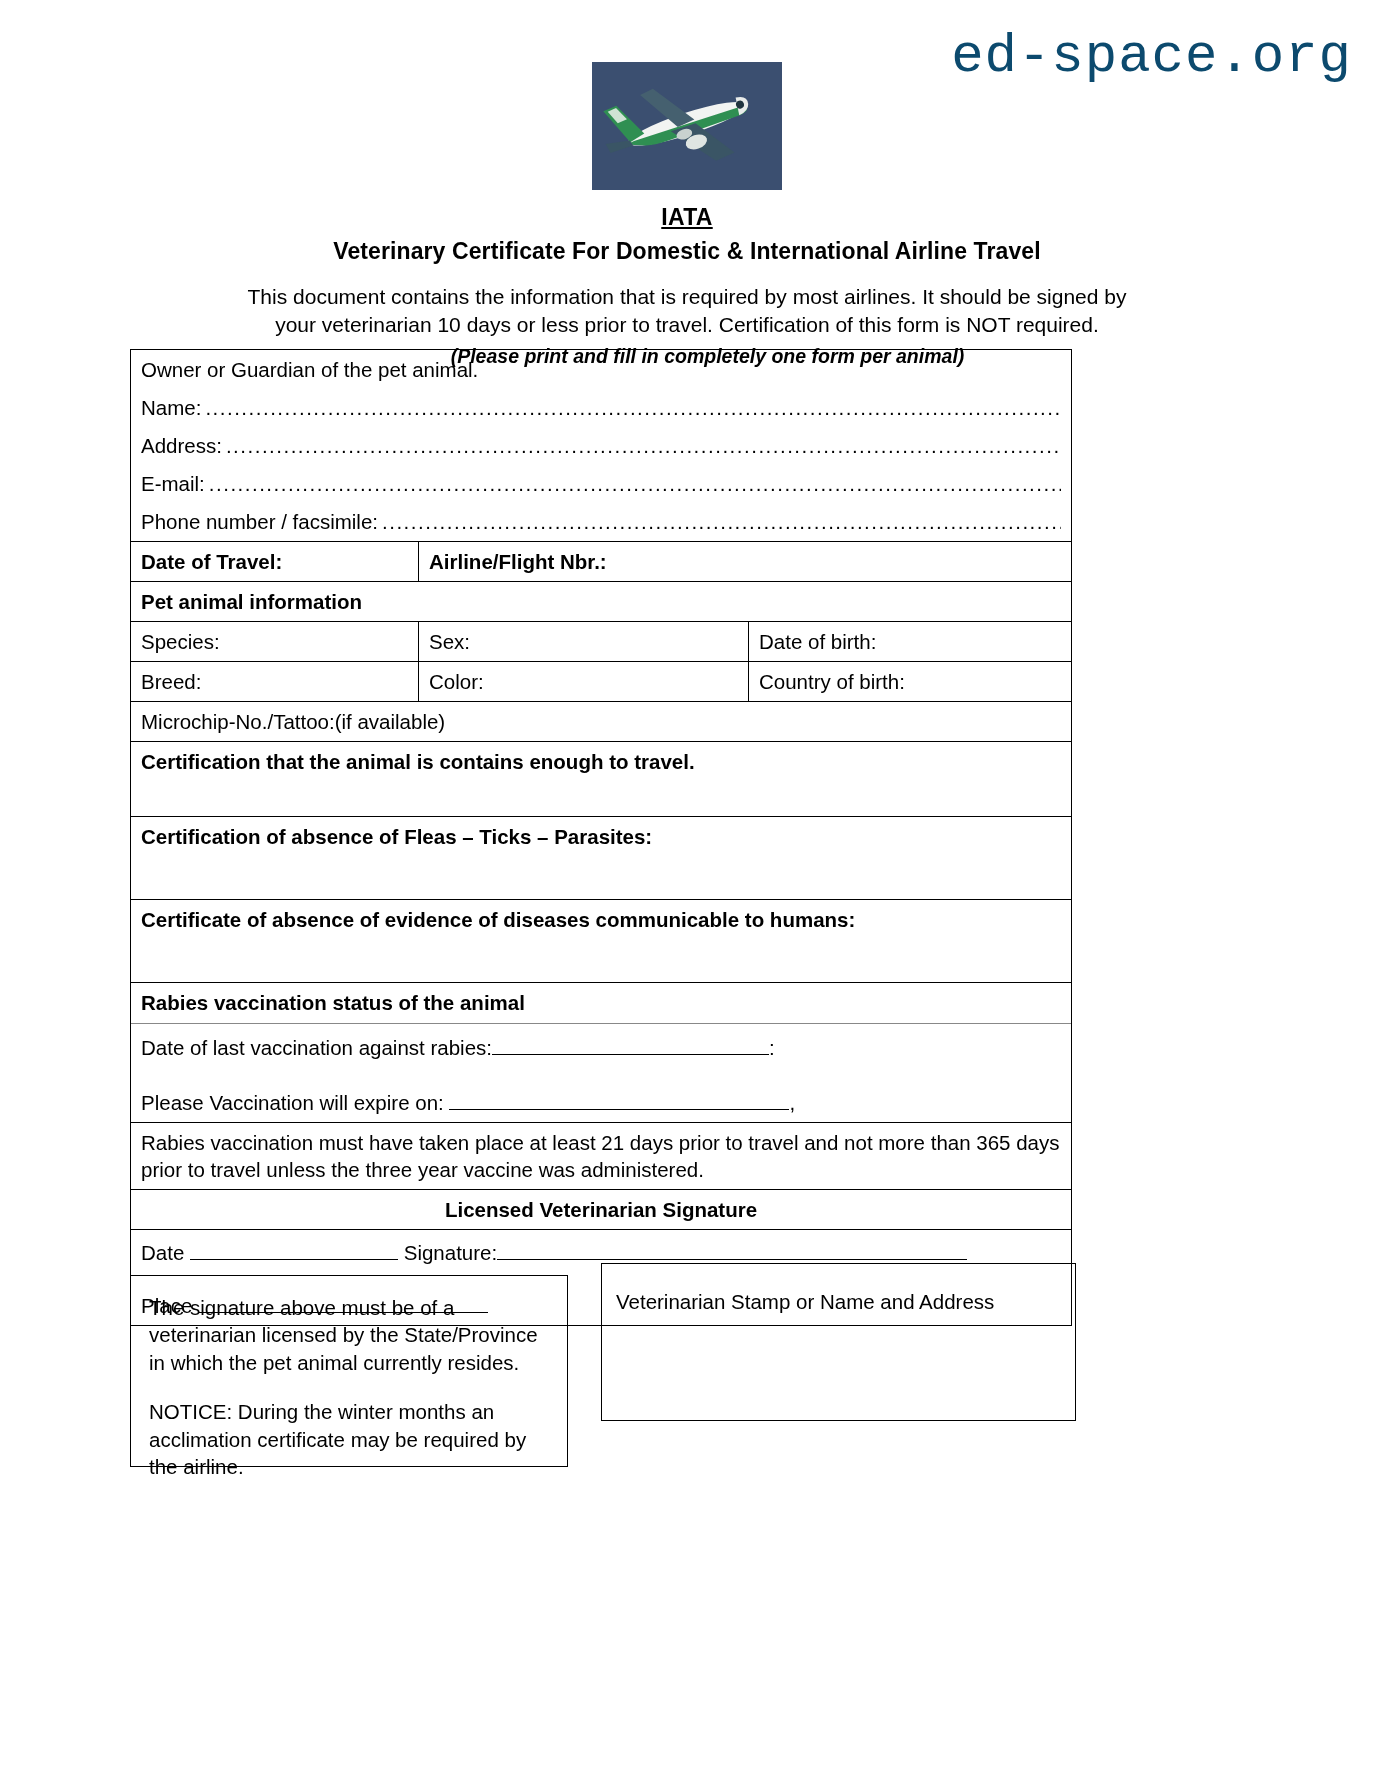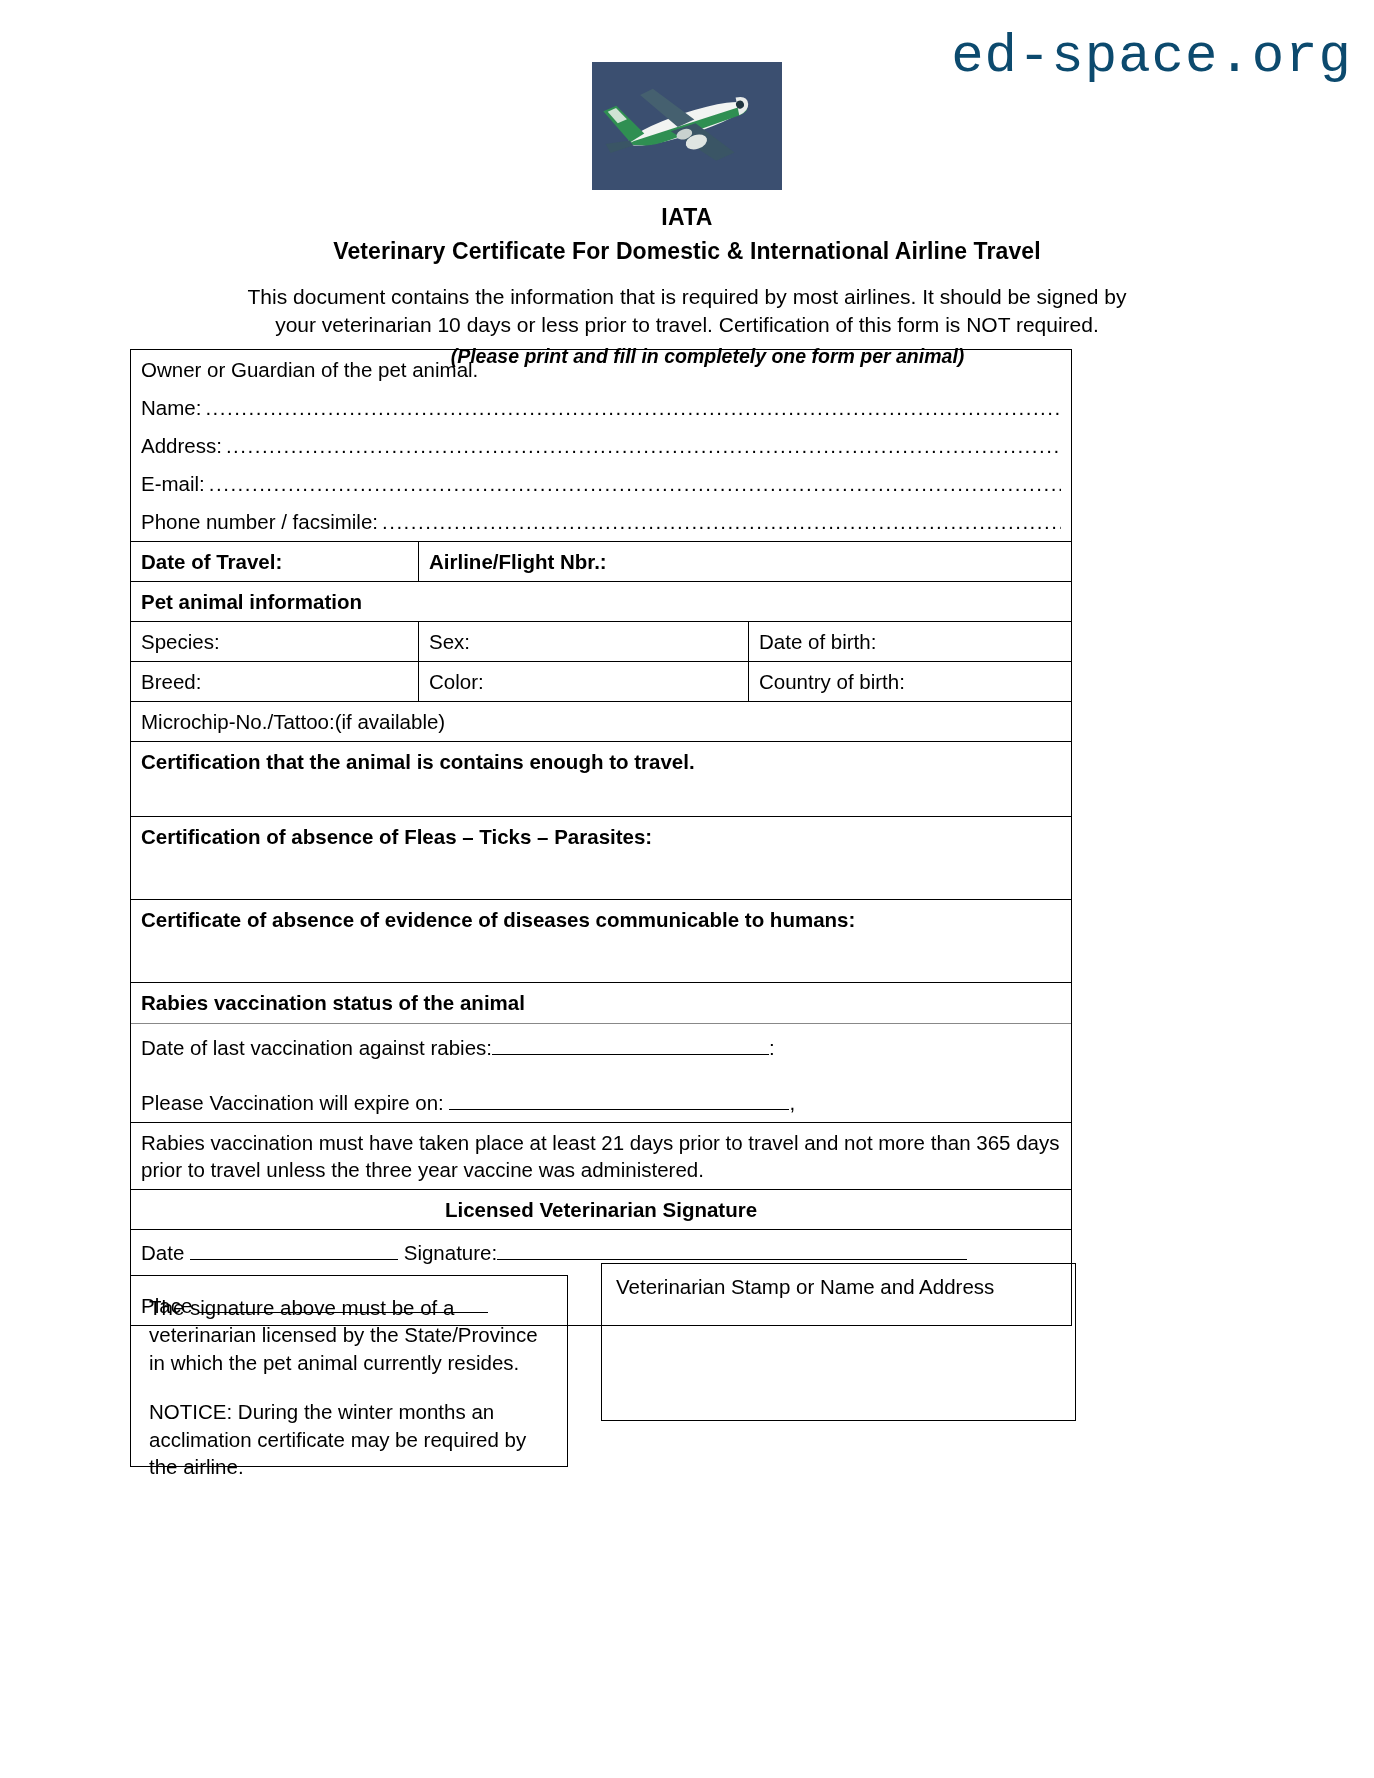--- a/index.html
+++ b/index.html
@@ -42,20 +42,21 @@
     position: relative;
     overflow: hidden;
   }
   .logo-box svg { display: block; }
 
   .org-name {
     font-size: 23px;
     font-weight: bold;
     margin-top: 14px;
     letter-spacing: .3px;
+    text-decoration: underline;
   }
   .doc-title {
     font-size: 23px;
     font-weight: bold;
     margin-top: 7px;
     letter-spacing: .1px;
   }
   .intro {
     width: 920px;
     margin: 18px auto 0 auto;
@@ -168,21 +169,21 @@
   .notice-box p.second { margin-top: 22px; }
 
   .stamp-box {
     position: absolute;
     left: 471px;
     top: 0;
     width: 475px;
     height: 158px;
     border: 1.6px solid #000;
     box-sizing: border-box;
-    padding: 11px 14px;
+    padding: 26px 14px;
     font-size: 20.5px;
   }
 </style>
 </head>
 <body>
 
 <div class="watermark">ed-space.org</div>
 
 <div class="header">
 

